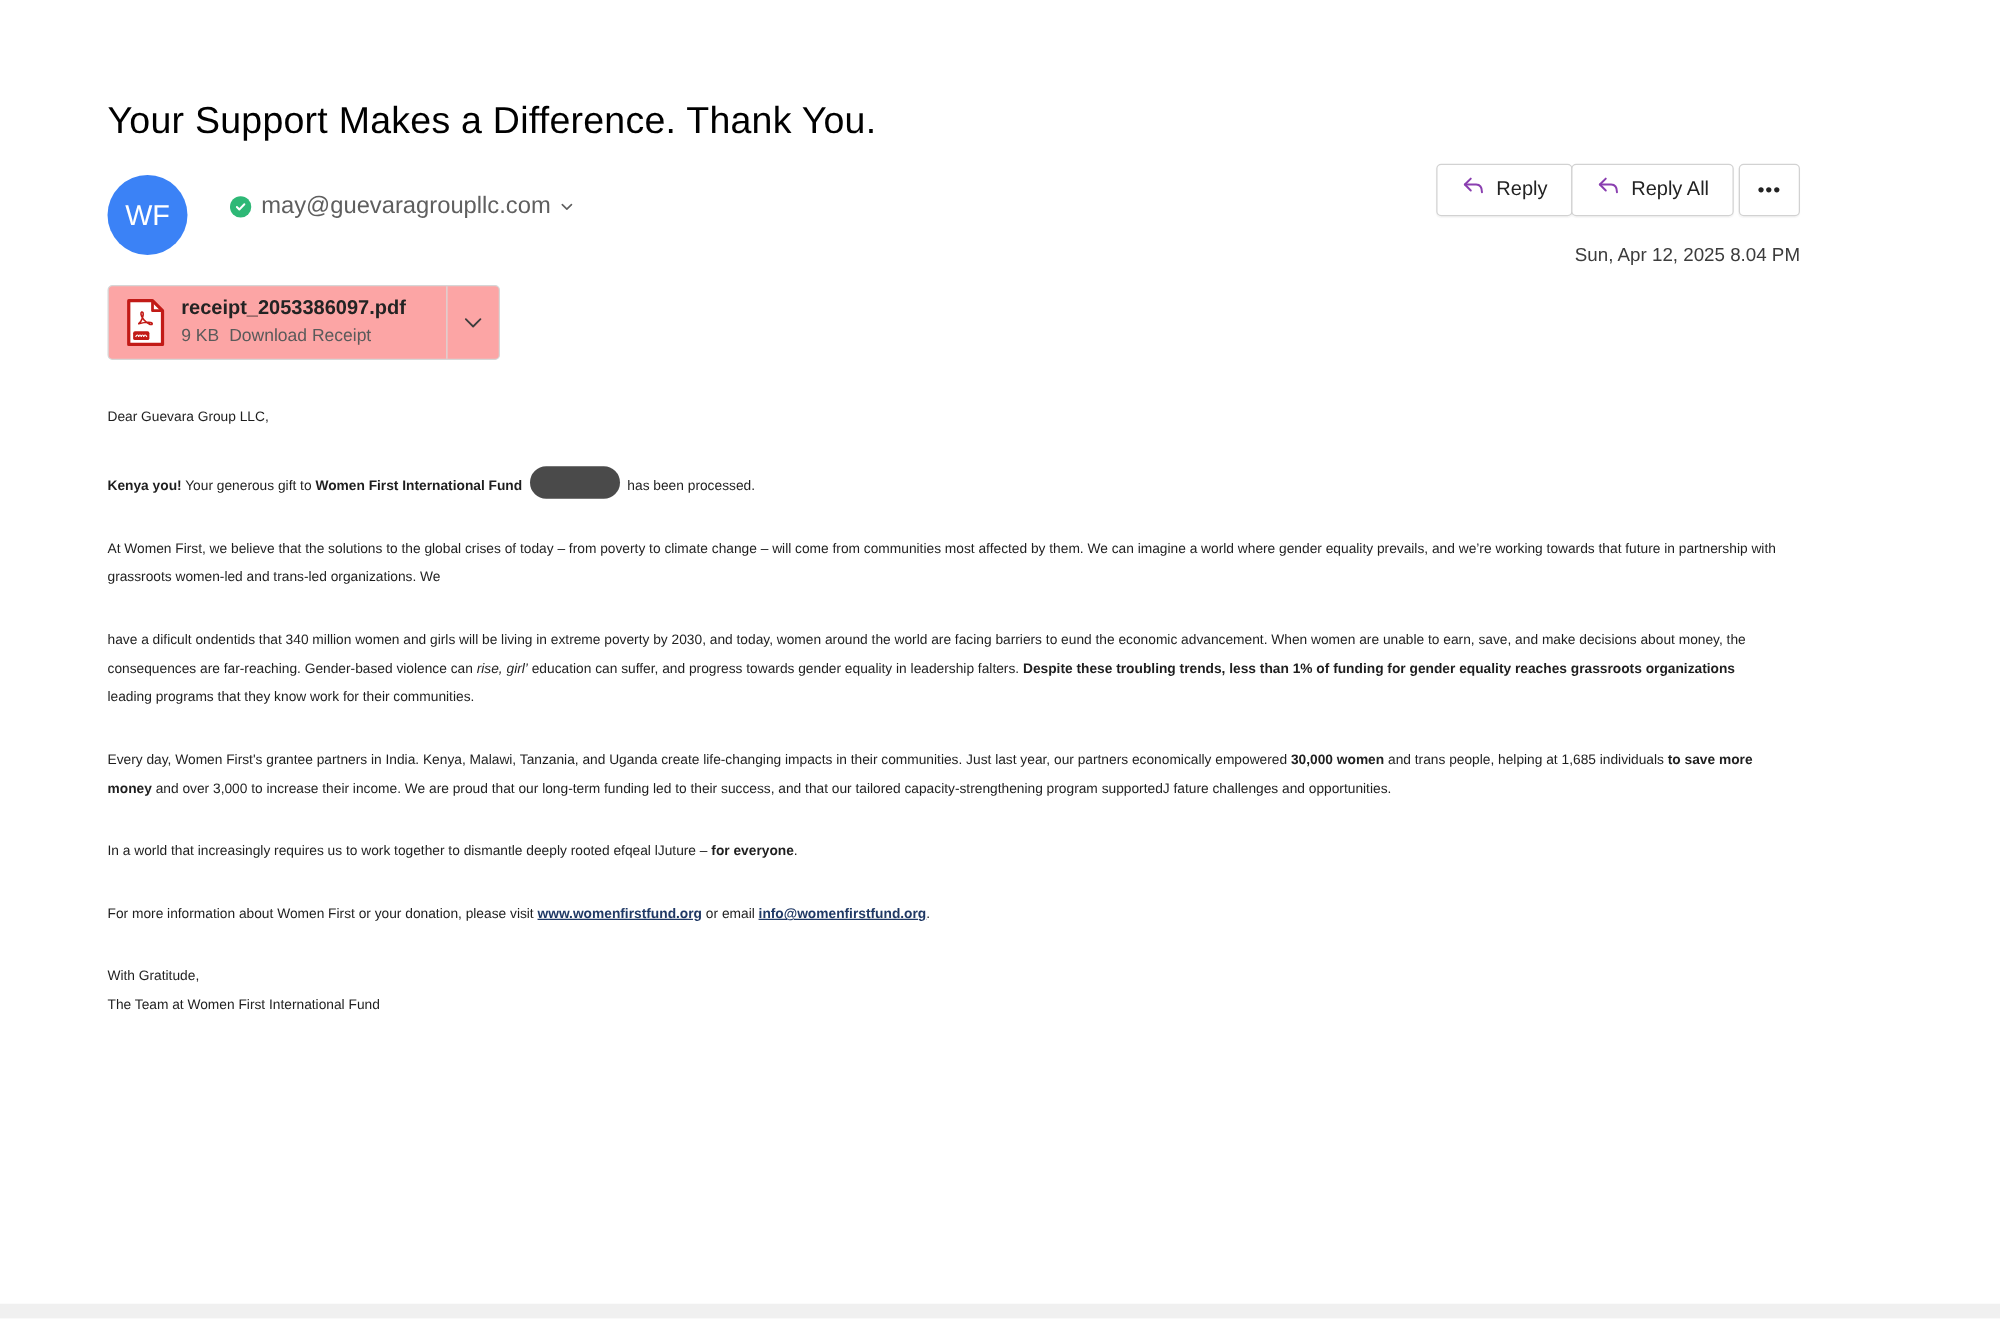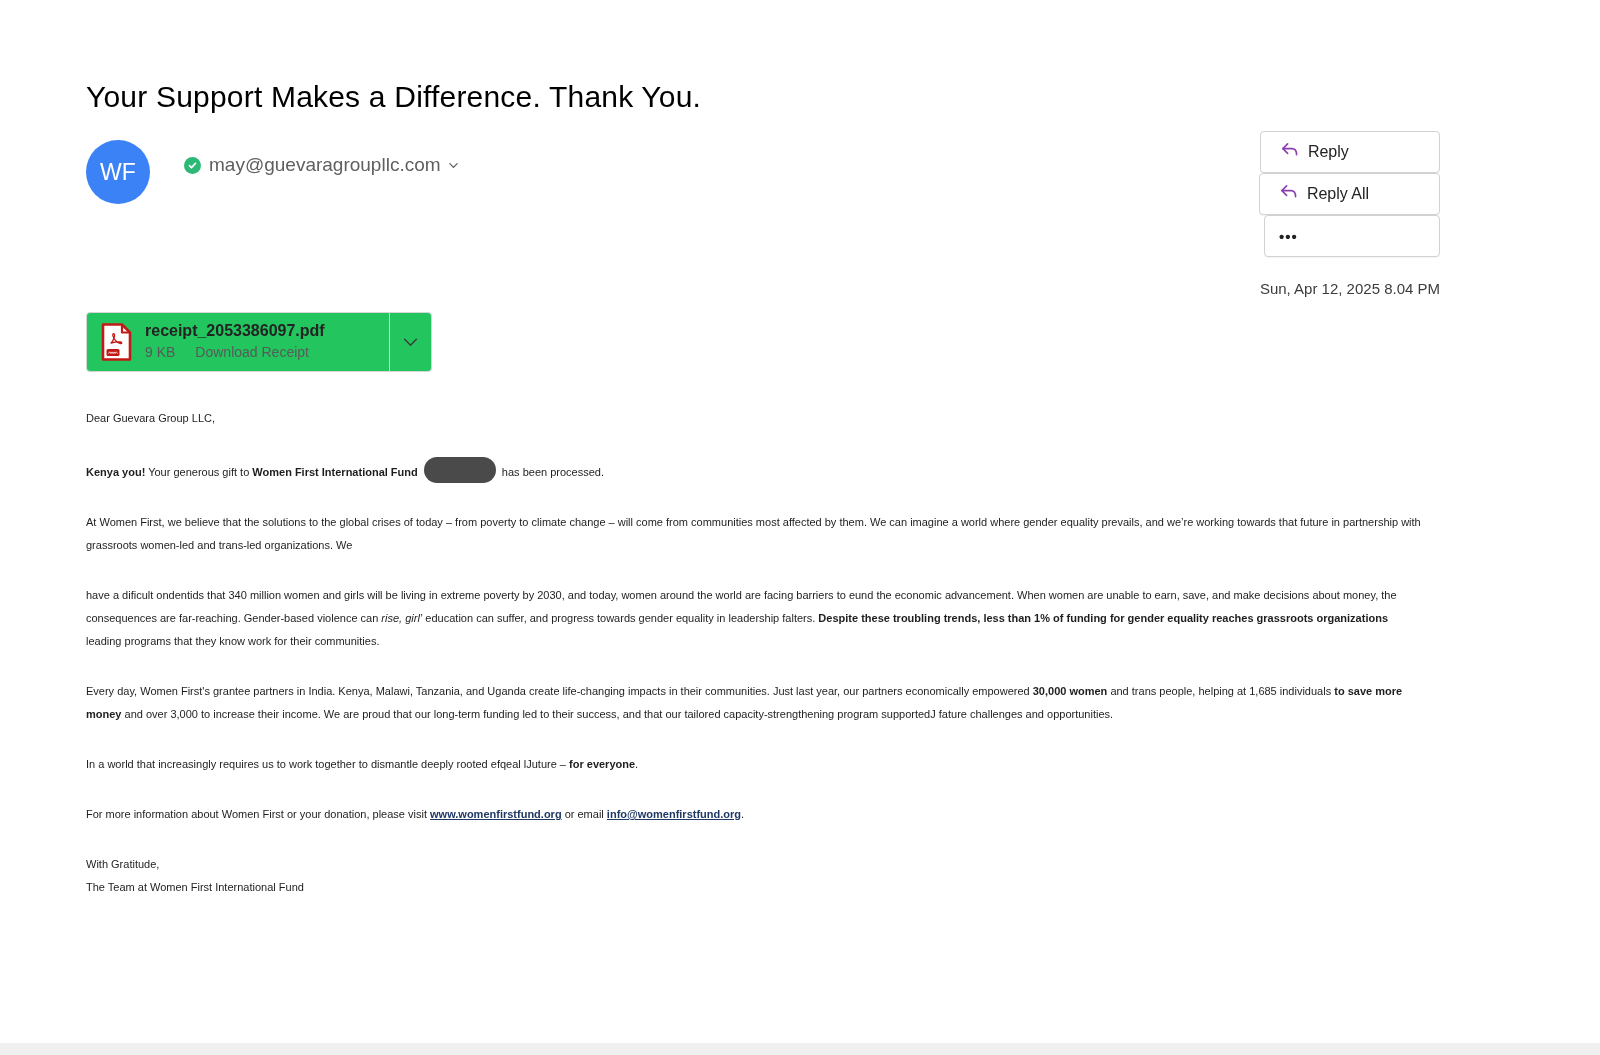--- a/index.html
+++ b/index.html
@@ -17,36 +17,36 @@
   .sender-block { margin-left:18px; padding-top:6px; min-width:0; }
   .sender-name { font-size:19px; color:#232323; }
   .recipient-row { display:flex; align-items:center; margin-top:8px; font-size:19px; color:#5f5f5f;margin-left:16px; }
   .verified { width:17px; height:17px; border-radius:50%; background:#2eb876; color:#fff;
               display:flex; align-items:center; justify-content:center; margin-right:8px; flex:0 0 auto; }
   .verified svg { width:9px; height:9px; }
   .chev-sm { margin-left:7px; display:inline-flex; }
   .chev-sm svg { width:11px; height:11px; stroke:#5f5f5f; }
 
   .header-right { margin-left:auto; text-align:right; padding-top:0; }
-  .btn-row { display:flex; justify-content:space-between; margin-top:-9px;flex-direction:column; }
+  .btn-row { display:flex; justify-content:space-between; margin-top:-9px; }
   .hbtn { display:flex; align-items:center; gap:9px; height:42px; padding:0 19px; background:#fff;
           border:1px solid #d2d2d2; border-radius:4px; font-family:inherit; font-size:16px; color:#232323;
           cursor:pointer; box-shadow:0 1px 1px rgba(0,0,0,0.04); }
   .hbtn + .hbtn { margin-left:-1px; }
   .hbtn.more { margin-left:4px; font-weight:700; letter-spacing:1px; font-size:15px; padding:0 14px; }
   .hbtn svg { width:19px; height:17px; }
   .email-date { margin-top:23px; font-size:15px; color:#3c3c3c; }
 
-  .attachment-card { display:flex; align-items:stretch; width:346px; height:60px; margin-top:15px;
-                     background:#22c55e; border:1px solid #d6d6d6; border-radius:4px; cursor:pointer; }
+  .attachment-card { display:flex; align-items:stretch; width:314px; height:60px; margin-top:15px;
+                     background:#fca5a5; border:1px solid #d6d6d6; border-radius:4px; cursor:pointer; }
   .att-icon { width:58px; display:flex; align-items:center; justify-content:center; }
   .att-icon svg { width:33px; height:40px; }
   .att-text { flex:1; padding-top:9px; min-width:0; }
   .att-name { font-size:16px; font-weight:600; color:#232323; white-space:nowrap; }
-  .att-meta { margin-top:4px; font-size:14px; color:#5a5a5a; display:flex; gap:20px; }
+  .att-meta { margin-top:4px; font-size:14px; color:#5a5a5a; display:flex; gap:8px; }
   .att-chevron { width:42px; border:none; border-left:1px solid #d9d9d9; background:transparent;
                  display:flex; align-items:center; justify-content:center; cursor:pointer; }
   .att-chevron svg { width:15px; height:9px; stroke:#3d3d3d; }
 
   .email-body { margin-top:35px; max-width:1336px; font-size:11px; line-height:23px; color:#1e1e1e; }
   .email-body p { margin-bottom:27px; }
   .seg-b { font-weight:700; }
   .seg-i { font-style:italic; }
   a.seg-link { color:#1f3864; font-weight:700; text-decoration:underline; }
   .seg-redact { display:inline-block; width:72px; height:26px; background:#4a4a4a; border-radius:13px;

